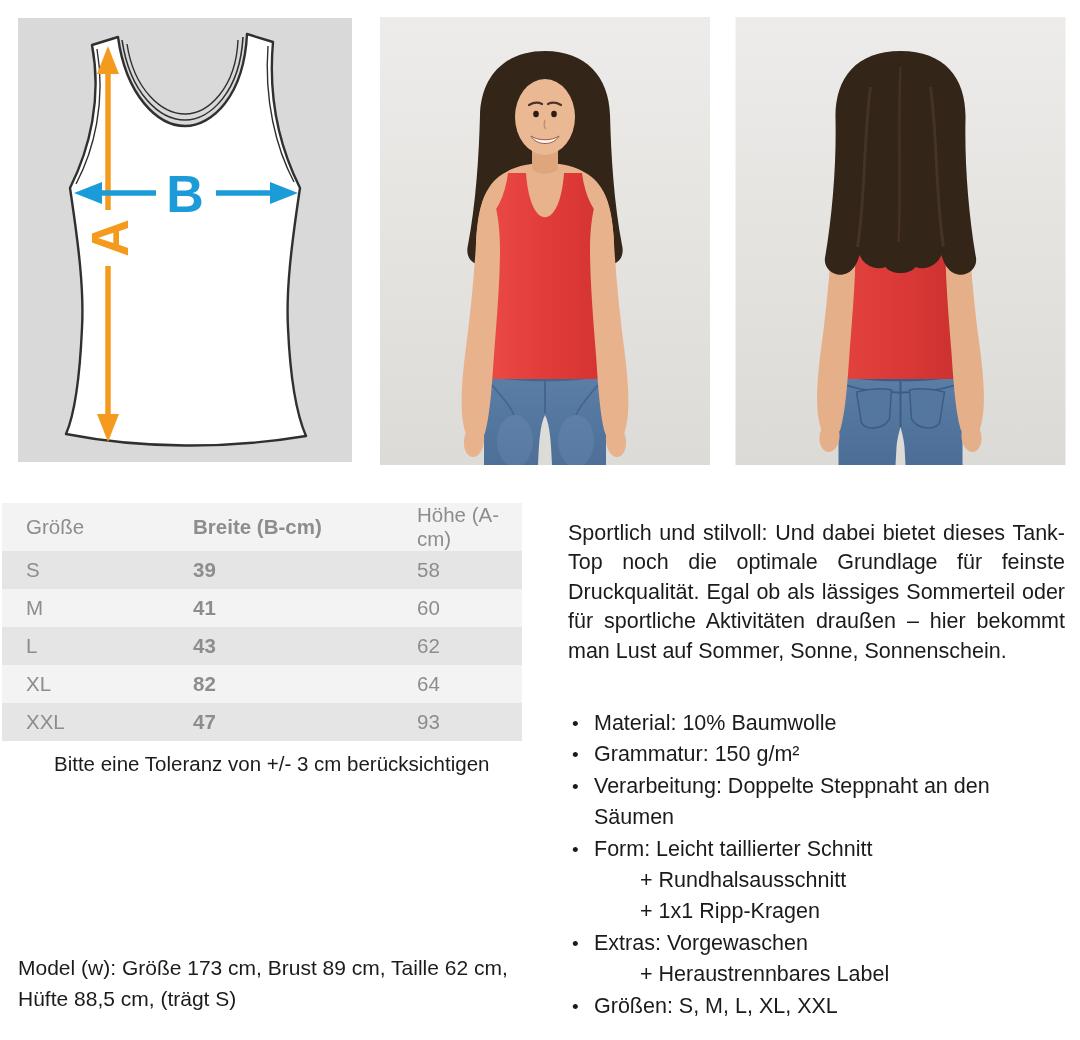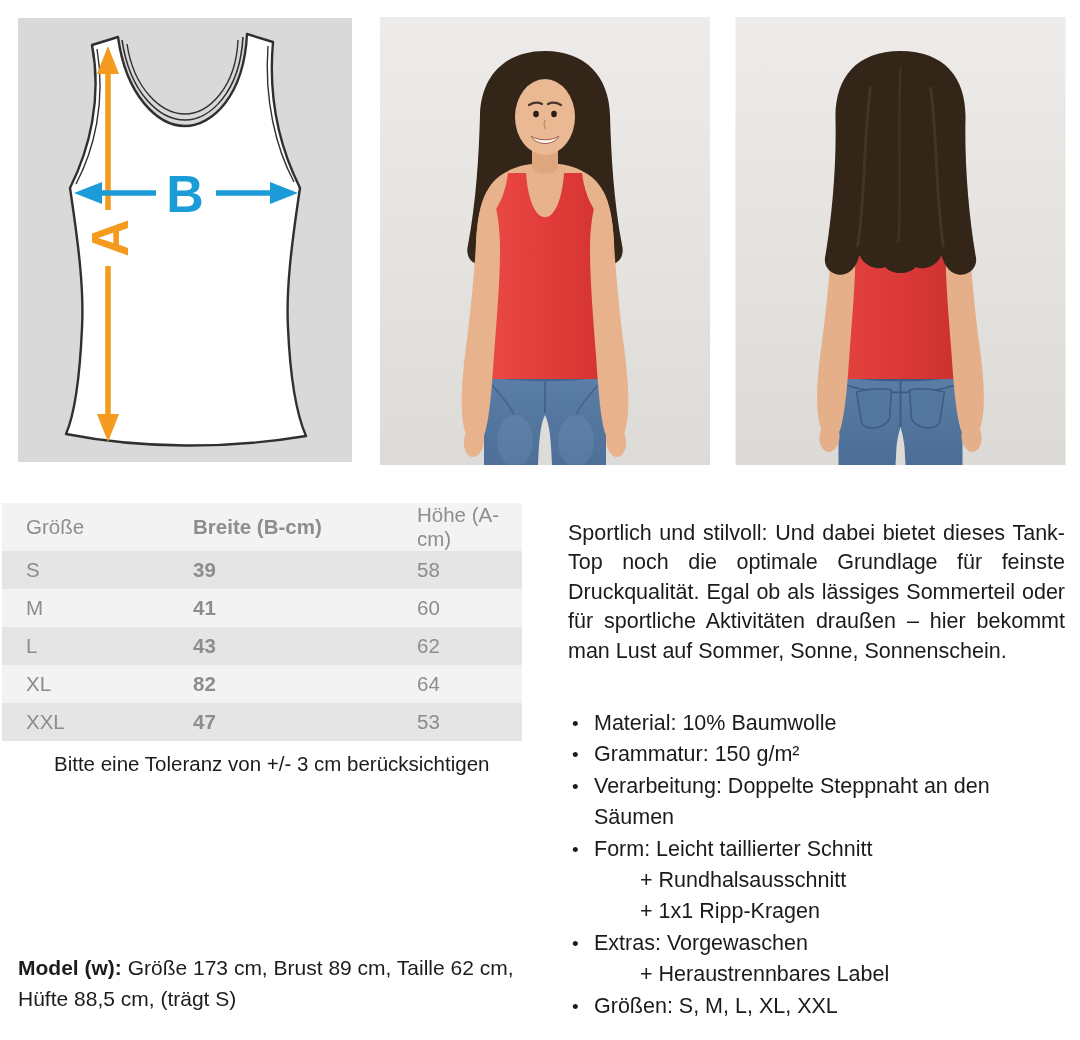--- a/index.html
+++ b/index.html
@@ -19,21 +19,21 @@
   #size-table th{font-weight:normal;text-align:left;height:40px;background:#f3f3f3;padding:0 0 0 24px;}
   #size-table td{height:38px;padding:0 0 0 24px;}
   #size-table tr.odd td{background:#e5e5e5;}
   #size-table tr.even td{background:#f3f3f3;}
   #size-table th:nth-child(1),#size-table td:nth-child(1){width:143px;}
   #size-table th:nth-child(2),#size-table td:nth-child(2){width:200px;font-weight:bold;}
 
   #tolerance-note{position:absolute;left:18px;top:752px;font-size:20.5px;color:#1c1c1c;margin-left:36px;}
 
   #model-info{position:absolute;left:18px;top:952px;width:525px;font-size:21px;line-height:31px;color:#1c1c1c;}
-  #model-info .b{font-weight:bold;text-align:right;}
+  #model-info .b{font-weight:normal;text-align:right;}
 
   #description{position:absolute;left:568px;top:497px;width:497px;font-size:21.5px;
     line-height:29.6px;text-align:justify;color:#1b1b1b;}
 
   #feature-list{position:absolute;left:568px;top:708px;width:500px;margin:0;padding:0;list-style:none;
     font-size:21.5px;line-height:31.4px;color:#1b1b1b;}
   #feature-list li{position:relative;padding-left:26px;}
   #feature-list li .dot{position:absolute;left:4px;top:0;font-size:19px;}
   #feature-list li.sub{padding-left:72px;}
 </style>
@@ -215,21 +215,21 @@
       <td>62</td>
     </tr>
     <tr class="even">
       <td>XL</td>
       <td>82</td>
       <td>64</td>
     </tr>
     <tr class="odd">
       <td>XXL</td>
       <td>47</td>
-      <td>53</td>
+      <td>93</td>
     </tr>
   </tbody>
 </table>
 
 <div id="tolerance-note">Bitte eine Toleranz von +/- 3 cm berücksichtigen</div>
 
 <div id="model-info"><span class="b">Model (w):</span> <span>Größe 173 cm, Brust 89 cm, Taille 62 cm, Hüfte 88,5 cm, (trägt S)</span></div>
 
 <p id="description">Sportlich und stilvoll: Und dabei bietet dieses Tank-Top noch die optimale Grundlage für feinste Druckqualität. Egal ob als lässiges Sommerteil oder für sportliche Aktivitäten draußen – hier bekommt man Lust auf Sommer, Sonne, Sonnenschein.</p>
 

